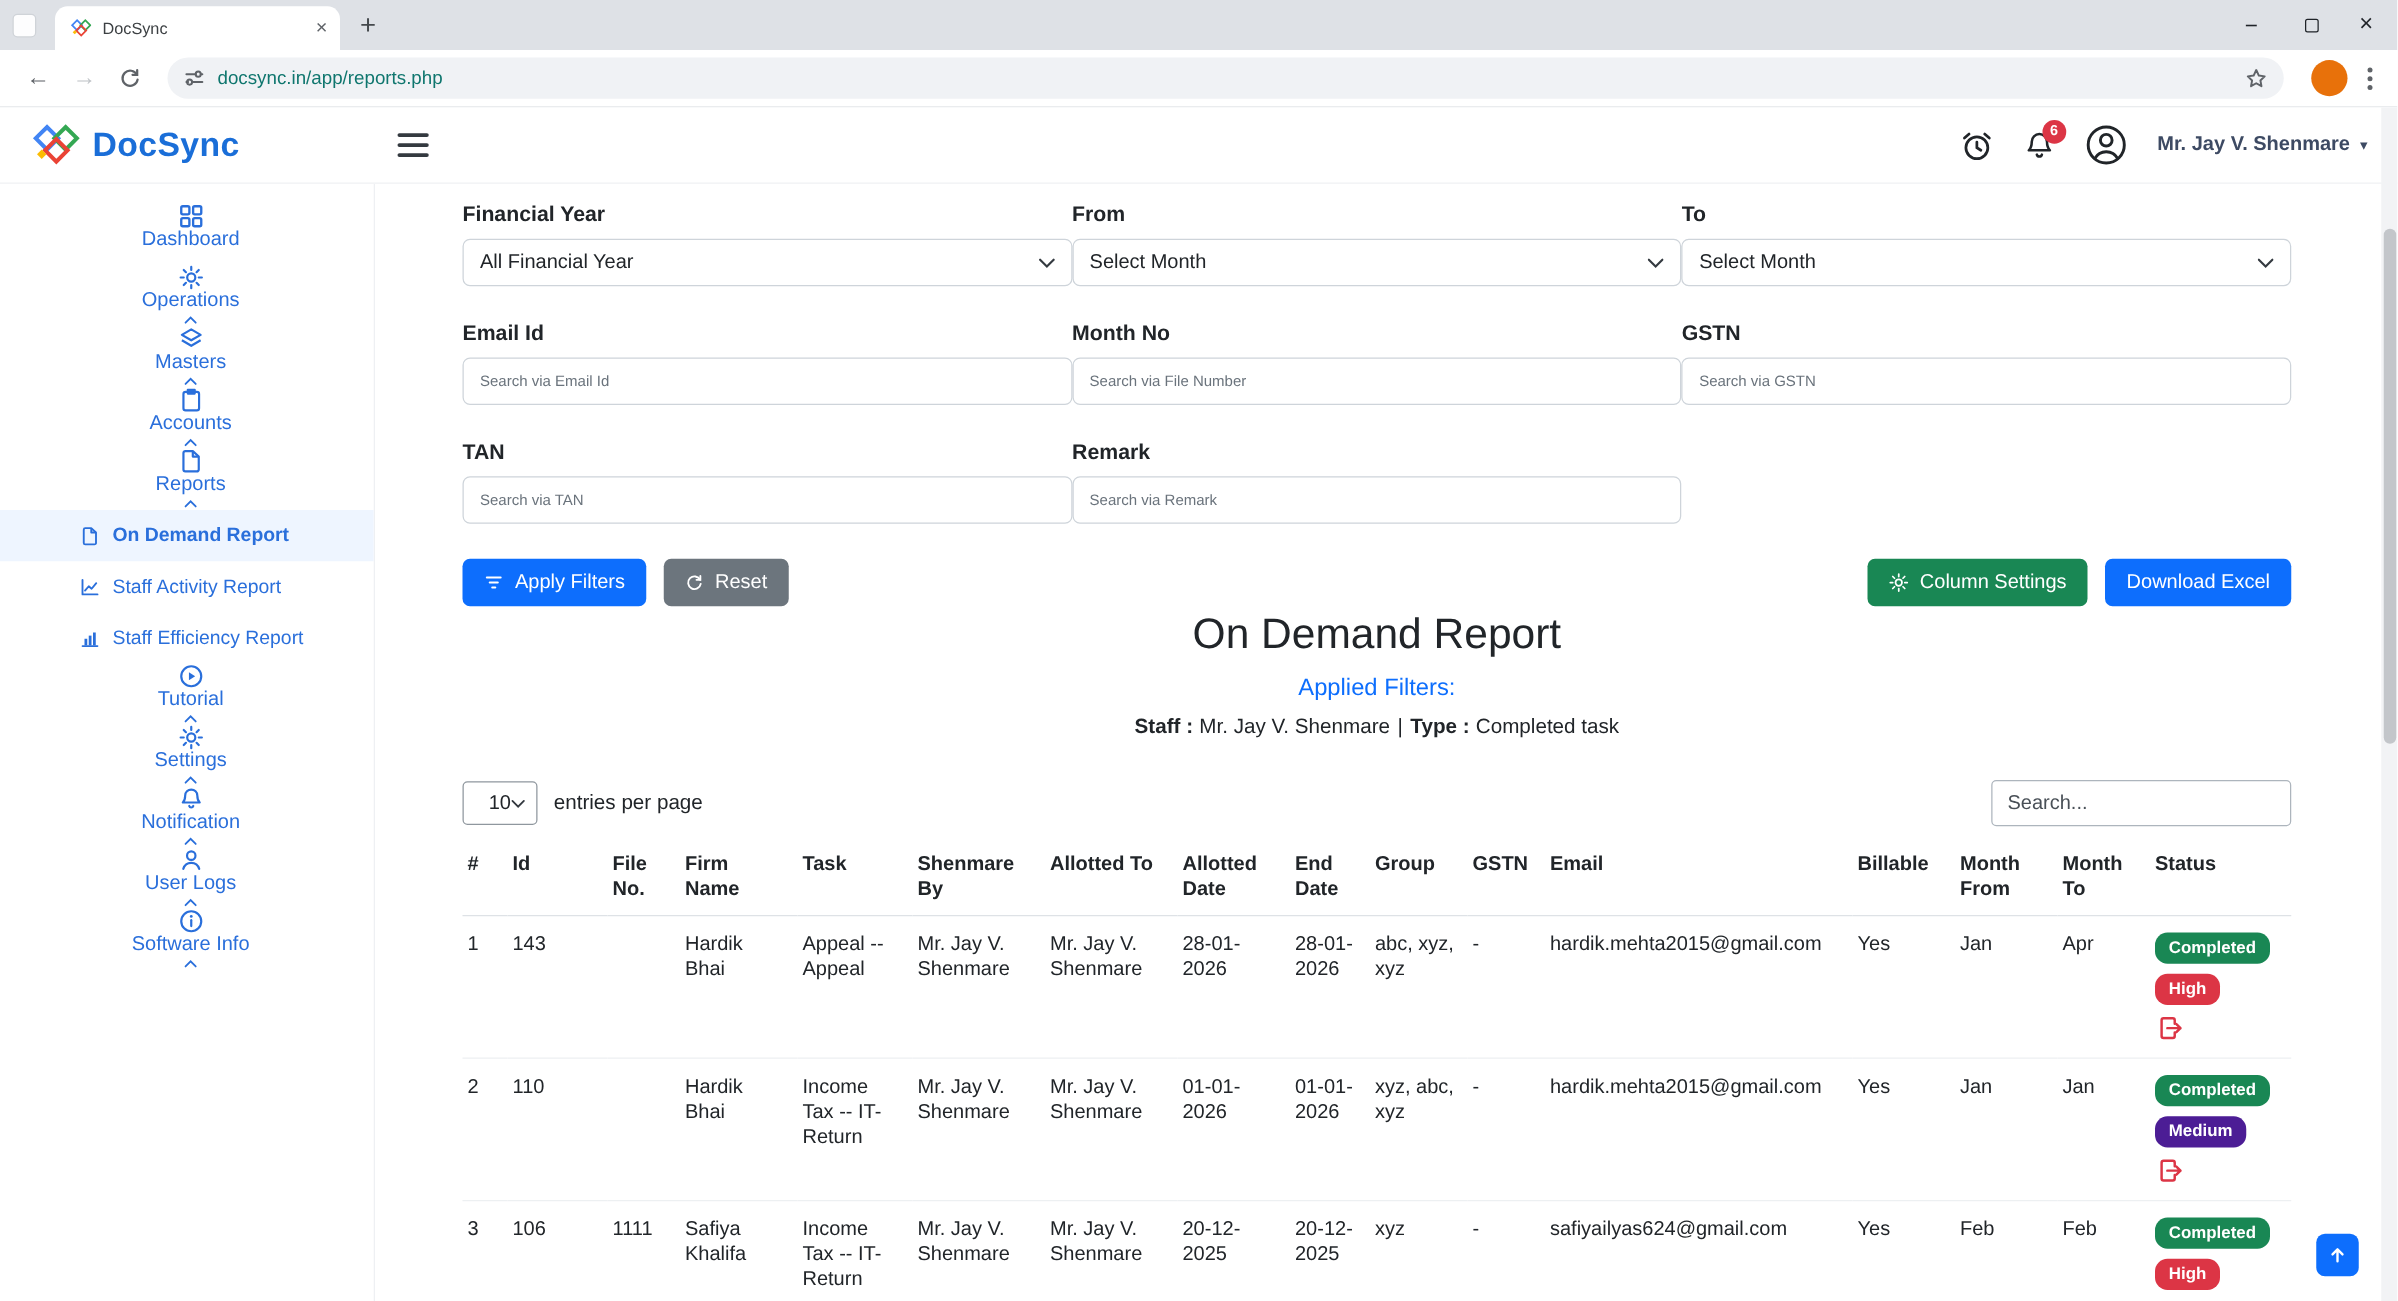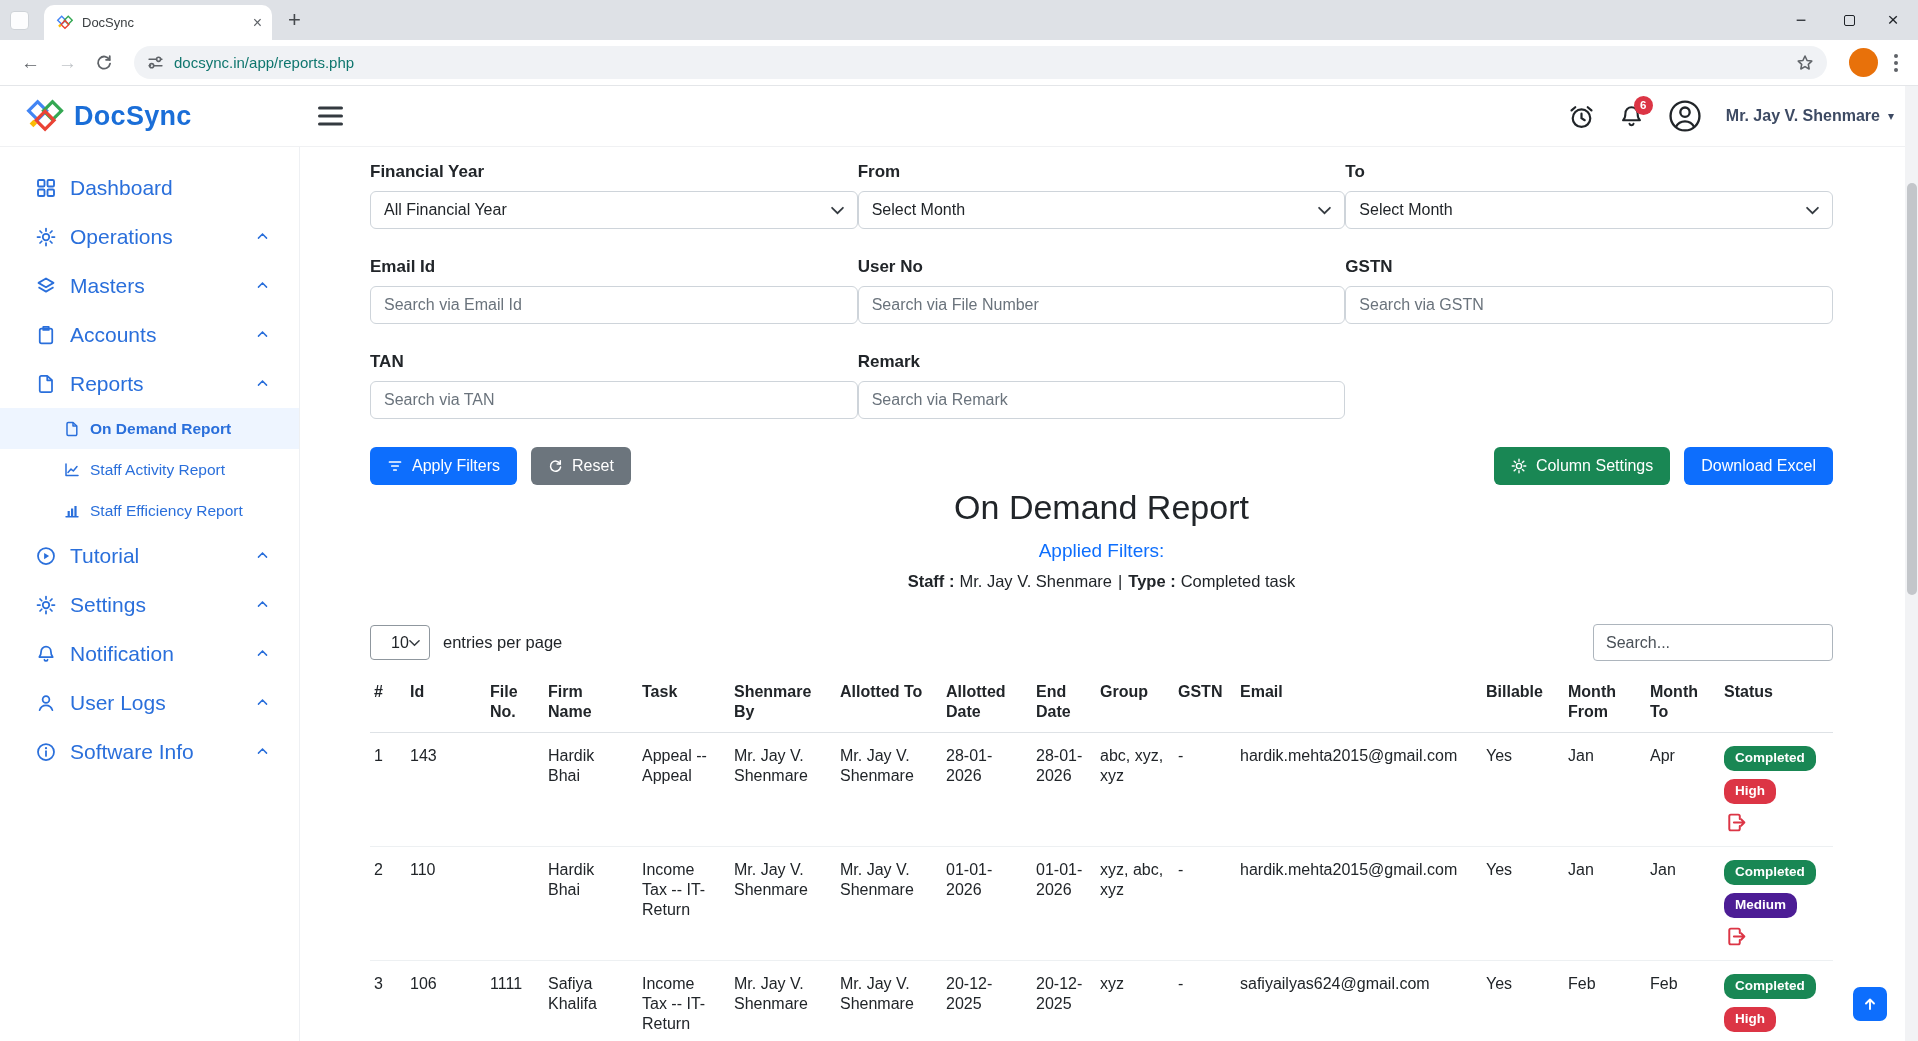--- a/index.html
+++ b/index.html
@@ -37,36 +37,36 @@
   .hamburger i { display:block; width:25px; height:3px; background:#343a40; border-radius:2px; }
   .hdr-right { margin-left:auto; display:flex; align-items:center; gap:24px; }
   .hdr-icon { color:#212529; display:flex; cursor:pointer; }
   .bell-wrap { position:relative; display:flex; cursor:pointer; color:#212529; }
   .bell-badge { position:absolute; top:-8px; right:-9px; min-width:19px; height:19px; border-radius:10px; background:#dc3545; color:#fff; font-size:11.5px; font-weight:700; display:flex; align-items:center; justify-content:center; padding:0 4px; }
   .user-chip { display:flex; align-items:center; gap:8px; cursor:pointer; color:#3d4a63; font-weight:600; font-size:16px; }
   .user-caret { font-size:12px; color:#3d4a63; }
 
   
   .sidebar { position:absolute; top:147px; left:0; bottom:0; width:300px; background:#fff; border-right:1px solid #eef0f3; padding-top:16px; overflow:hidden; }
-  .side-item { height:49px; display:flex; align-items:center; gap:14px; padding:0 30px 0 36px; color:#2a6fdb; font-size:21px; cursor:pointer; }
+  .side-item { height:49px; display:flex; align-items:center; padding:0 30px 0 36px; color:#2a6fdb; font-size:16px; cursor:pointer;flex-direction:column; }
   .side-item .slabel { flex:1; }
   .side-item .sicon { display:flex; }
   .schev { display:flex; color:#2a6fdb; }
   .sub-item { height:41px; display:flex; align-items:center; gap:10px; padding:0 20px 0 64px; color:#2a6fdb; font-size:15.5px; cursor:pointer; }
   .sub-item.active { background:#eef5ff; font-weight:700; }
 
   
   .main { position:absolute; top:147px; left:300px; right:0; bottom:0; background:#fff; overflow:hidden; padding:15px 85px 0 70px; }
 
   .filter-grid { display:grid; grid-template-columns:repeat(3,1fr); }
   .fgroup { margin-bottom:28px; }
   .flabel { font-size:17px; font-weight:700; margin-bottom:9px; }
   .fselect { height:38px; border:1px solid #ced4da; border-radius:6px; display:flex; align-items:center; justify-content:space-between; padding:0 13px; font-size:16px; background:#fff; cursor:pointer; }
   .fselect .chev { color:#343a40; display:flex; }
-  .finput { width:100%; height:38px; border:1px solid #ced4da; border-radius:6px; padding:0 13px; font-size:16px; color:#212529; outline:none; font-family:inherit; }
+  .finput { width:100%; height:38px; border:1px solid #ced4da; border-radius:6px; padding:0 13px; font-size:12px; color:#212529; outline:none; font-family:inherit; }
   .finput::placeholder { color:#6a737c; }
 
   .actions { display:flex; align-items:center; margin-bottom:2px; }
   .btn { height:38px; border:none; border-radius:6px; color:#fff; font-size:16px; font-family:inherit; display:inline-flex; align-items:center; gap:9px; padding:0 17px; cursor:pointer; }
   .btn-apply { background:#0d6efd; }
   .btn-reset { background:#6c757d; margin-left:14px; }
   .btn-cols  { background:#198754; margin-left:auto; }
   .btn-excel { background:#0d6efd; margin-left:14px; }
 
   .report-title { text-align:center; font-size:34px; font-weight:500; color:#212529; line-height:1.22; }
@@ -412,21 +412,21 @@
               <path d="M1 1.5l5 5 5-5"></path>
             </svg>
           </span>
       </div>
     </div>
     <div class="fgroup">
       <div class="flabel">Email Id</div>
       <input class="finput" placeholder="Search via Email Id" style="">
     </div>
     <div class="fgroup">
-      <div class="flabel">User No</div>
+      <div class="flabel">Month No</div>
       <input class="finput" placeholder="Search via File Number" style="">
     </div>
     <div class="fgroup">
       <div class="flabel">GSTN</div>
       <input class="finput" placeholder="Search via GSTN" style="">
     </div>
     <div class="fgroup">
       <div class="flabel">TAN</div>
       <input class="finput" placeholder="Search via TAN" style="">
     </div>

